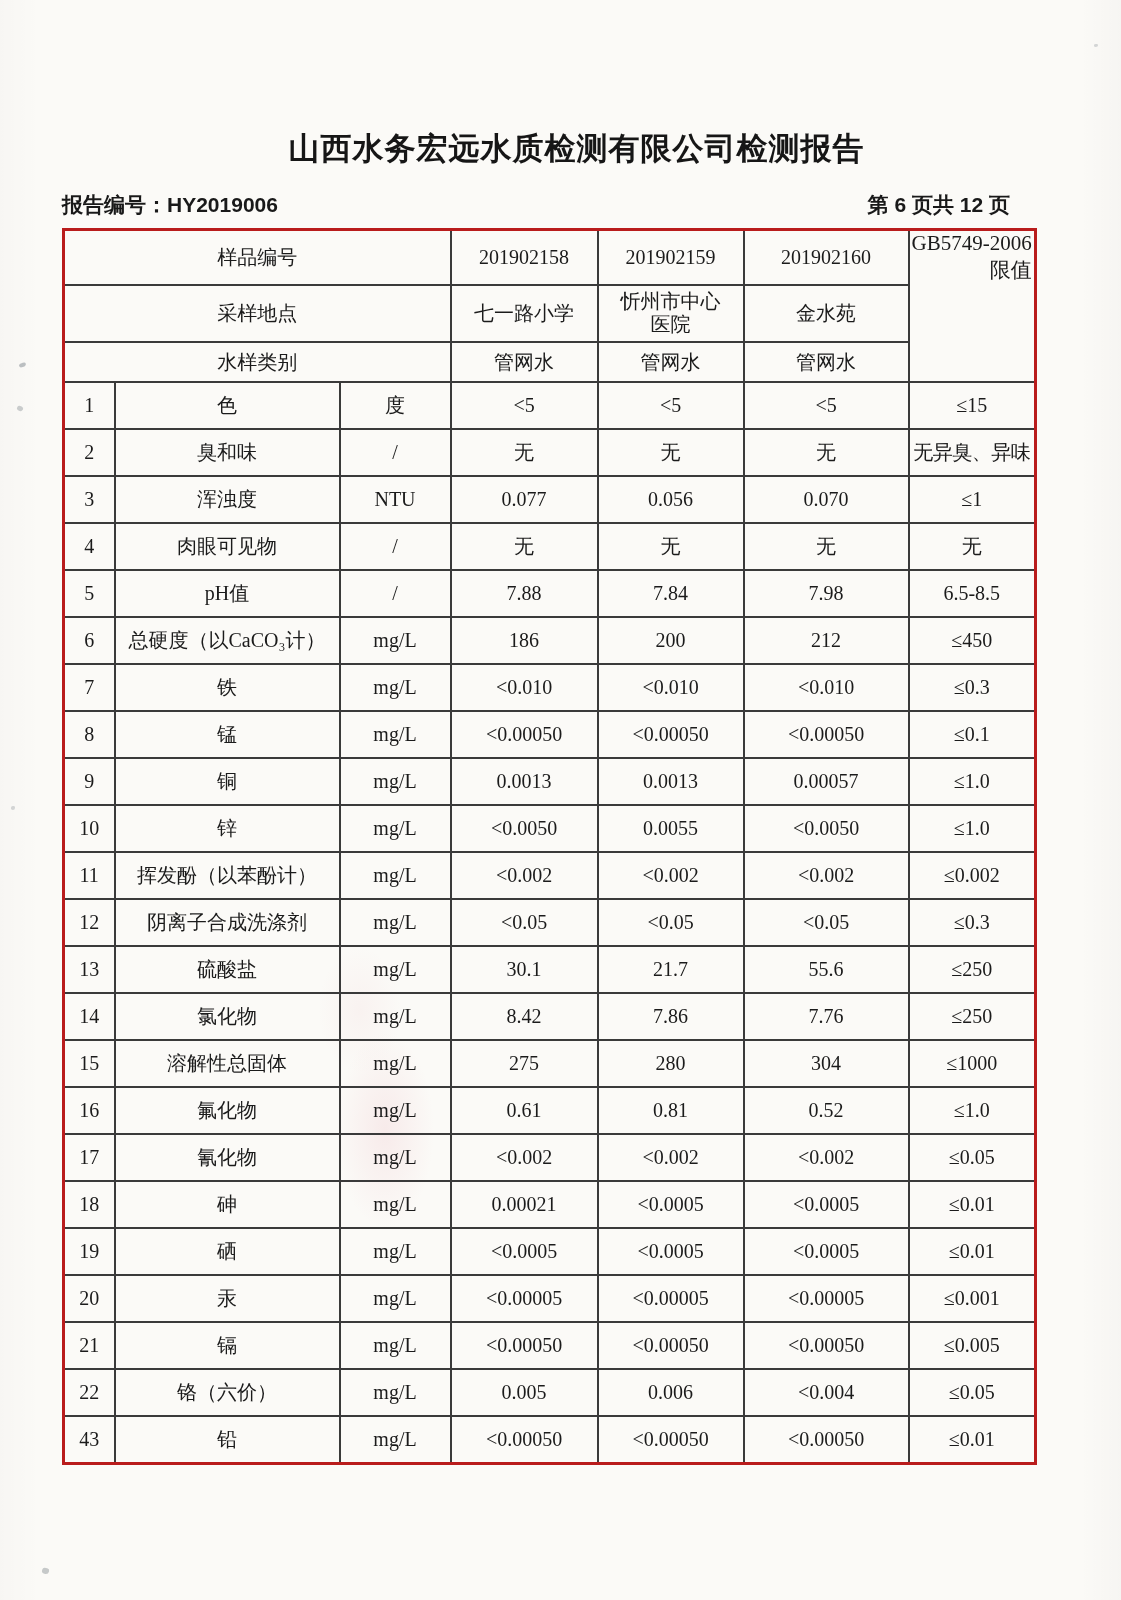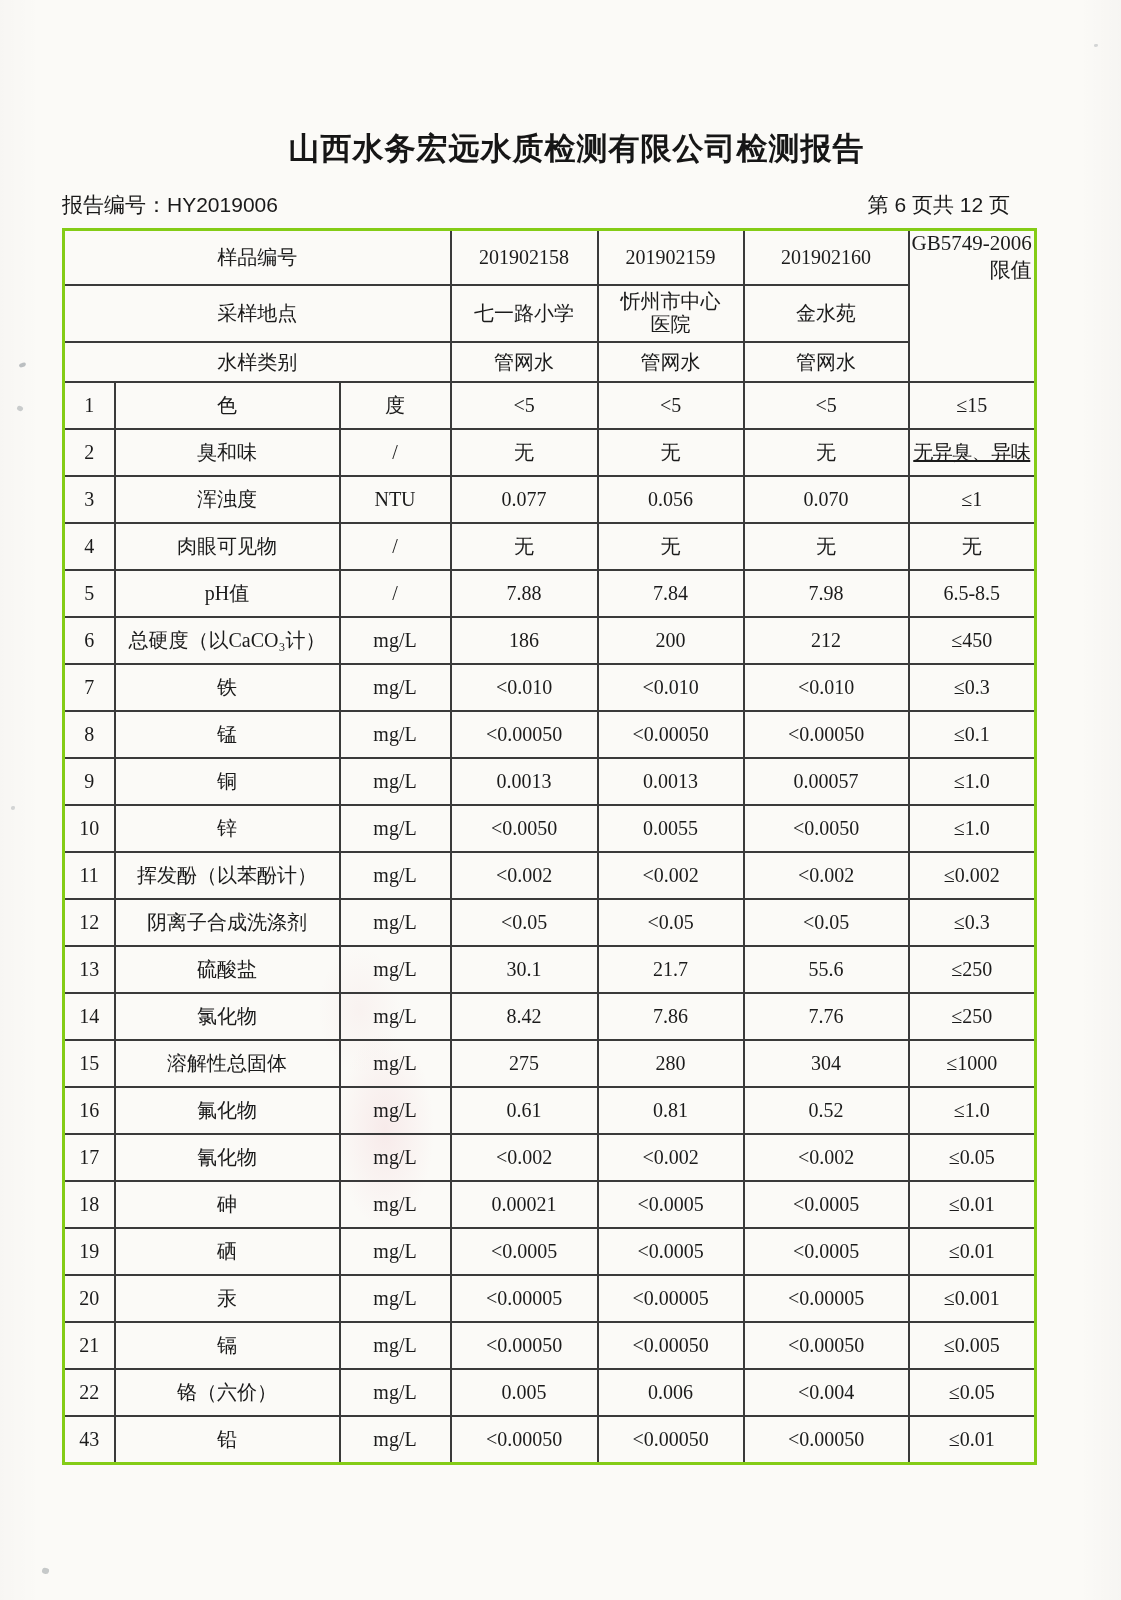--- a/index.html
+++ b/index.html
@@ -30,26 +30,26 @@
     position:absolute;left:16px;top:128px;width:100%;
     text-align:center;
     font-family:"Liberation Sans","DejaVu Sans",sans-serif;
     font-weight:bold;font-size:31px;letter-spacing:1px;
     color:#161616;
   }
   .meta-row{
     position:absolute;left:62px;top:191px;width:948px;
     display:flex;justify-content:space-between;align-items:baseline;
     font-family:"Liberation Sans","DejaVu Sans",sans-serif;
-    font-weight:normal;font-size:21px;color:#191919;
+    font-weight:bold;font-size:21px;color:#191919;
   }
   table.report{
     position:absolute;left:62px;top:228px;width:972px;
     border-collapse:collapse;table-layout:fixed;
-    border:3px solid #84cc16;
+    border:3px solid #b91c1c;
   }
   table.report th, table.report td{
     border:2px solid #3a3a3a;
     font-weight:normal;
     font-size:20px;
     text-align:center;
     vertical-align:middle;
     padding:0 2px;
     overflow:hidden;
     color:#1b1b1b;
@@ -58,21 +58,21 @@
   thead tr.h2{height:52px;}
   thead tr.h3{height:36px;}
   tbody tr{height:47px;}
   .c-name{text-align:left;padding-left:13px;}
   .pre{white-space:pre-line;line-height:1.15;}
   .gb-cell{padding:0;}
   .gb-inner{
     display:flex;flex-direction:row;justify-content:flex-end;
     height:100%;min-height:150px;font-size:21px;
   }
-  td.small{font-size:16px;letter-spacing:-0.5px;padding:0;text-decoration:underline;}
+  td.small{font-size:16px;letter-spacing:-0.5px;padding:0;}
 </style>
 </head>
 <body>
 
 <div class="scan-tint"></div>
 <span class="speck s1"></span>
 <span class="speck s2"></span>
 <span class="speck s3"></span>
 <span class="speck s4"></span>
 <span class="speck s5"></span>

